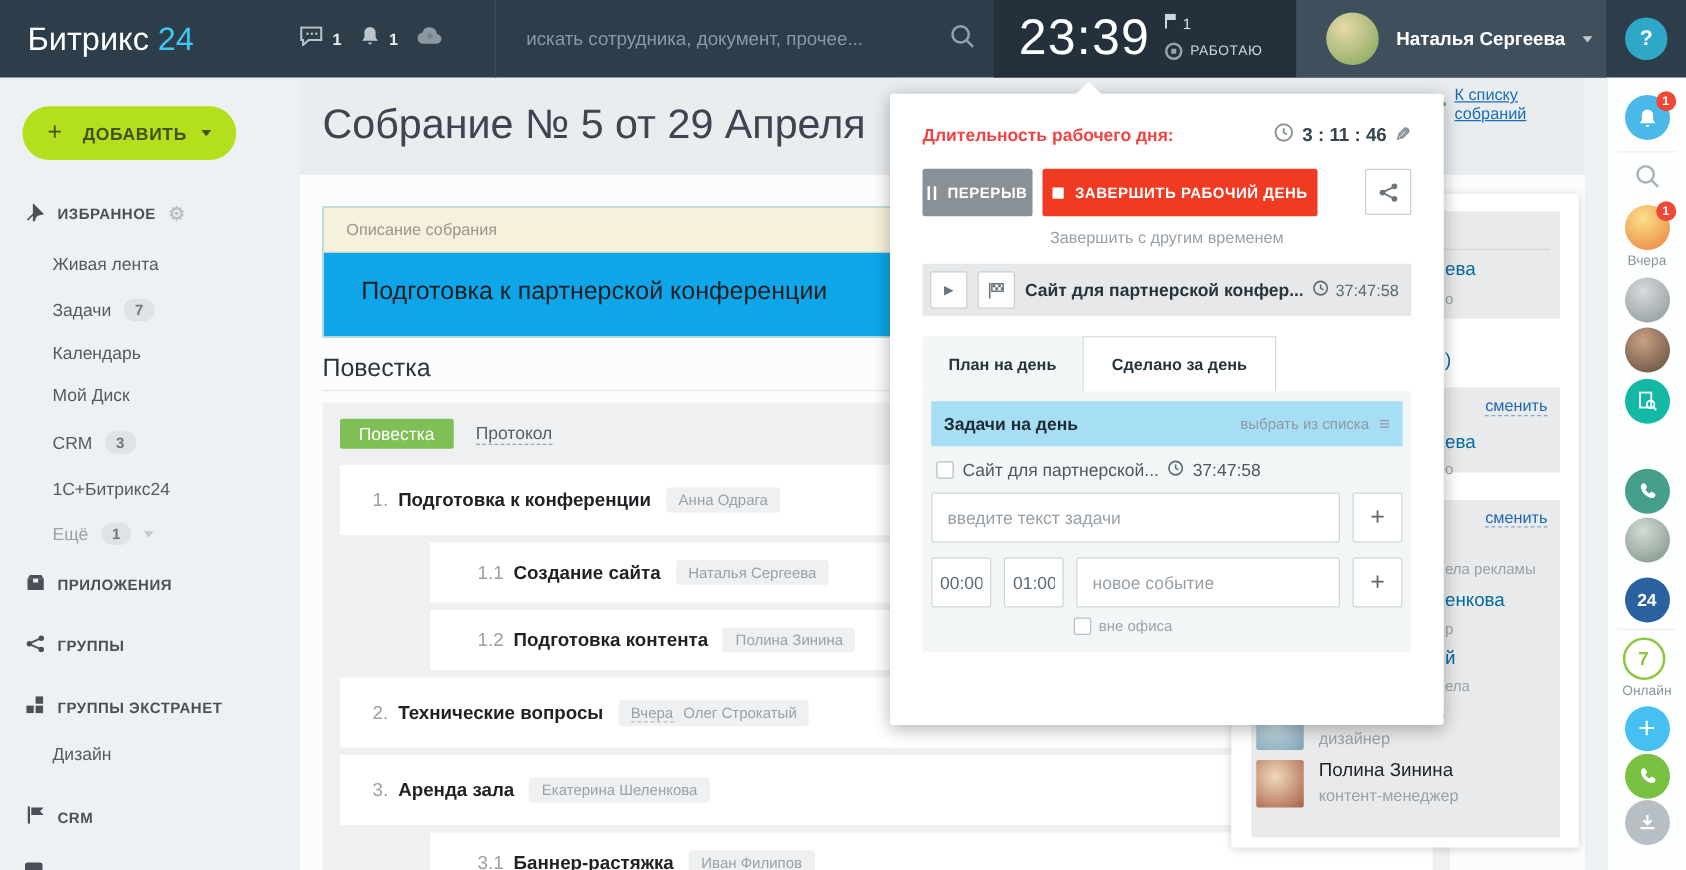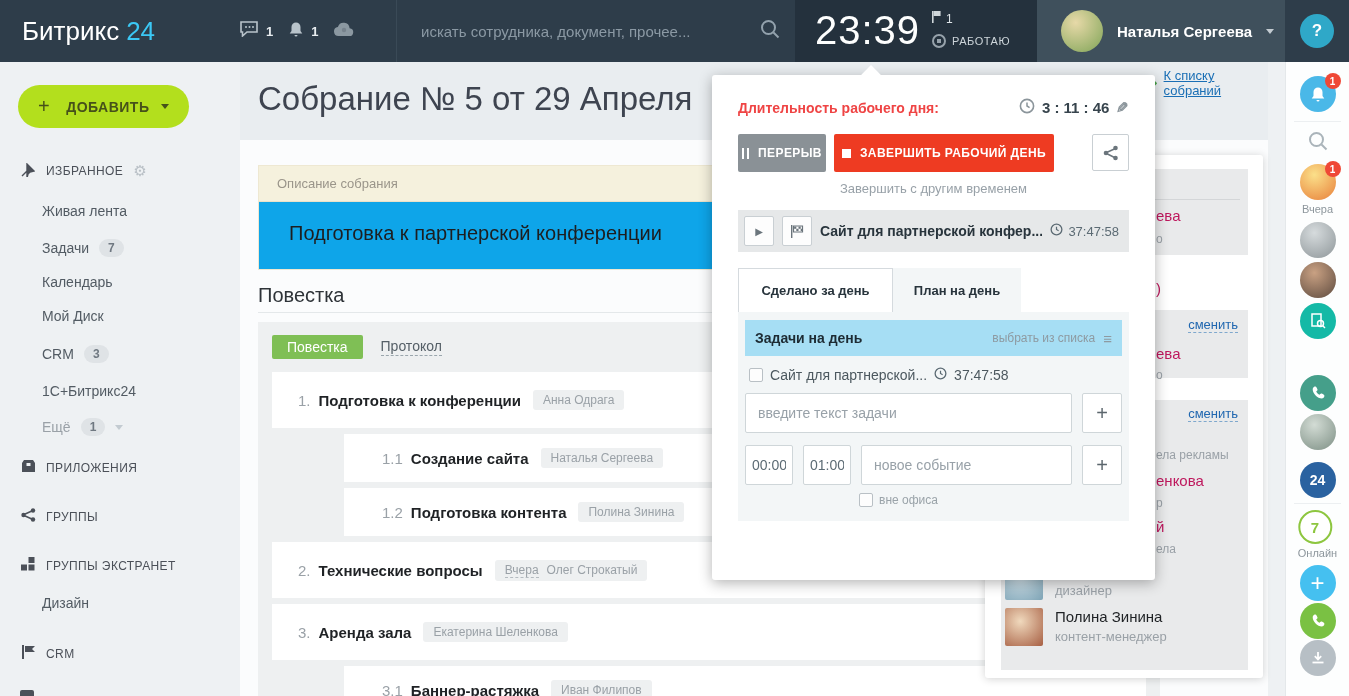--- a/index.html
+++ b/index.html
@@ -28,21 +28,21 @@
   .caret { width:0; height:0; border-left:4px solid transparent; border-right:4px solid transparent; border-top:5px solid #c3cbd1; display:inline-block; }
   .tb-help { flex:1; display:flex; align-items:center; justify-content:center; }
   .help-btn { width:34px; height:34px; border-radius:50%; background:#2fa8c8; color:#fff; font-size:17px; font-weight:bold; display:flex; align-items:center; justify-content:center; }
   .avatar { border-radius:50%; background:radial-gradient(circle at 35% 30%, #e7d9a8, #7fa457); }
 
   
   .sidebar { position:absolute; top:62px; left:0; width:240px; height:634px; }
   .add-btn { position:absolute; left:18px; top:23px; width:171px; height:43px; background:#b3df1d; border-radius:22px; display:flex; align-items:center; padding:0 20px; color:#46511a; font-weight:bold; font-size:14px; letter-spacing:.5px; }
   .add-btn .plus { font-size:20px; font-weight:normal; margin-right:16px; }
   .add-btn .caret { border-top-color:#46511a; margin-left:auto; }
-  .sb-sec { position:absolute; left:20px; display:flex; align-items:center; gap:10px; font-size:12px; font-weight:normal; color:#4b5058; letter-spacing:.4px; }
+  .sb-sec { position:absolute; left:20px; display:flex; align-items:center; gap:10px; font-size:12px; font-weight:bold; color:#4b5058; letter-spacing:.4px; }
   .sb-item { position:absolute; left:42px; font-size:14px; color:#525b63; display:flex; align-items:center; gap:10px; }
   .badge { background:#dfe3e6; color:#6f7881; font-size:12px; font-weight:bold; border-radius:9px; padding:2px 9px; }
   .sb-gear { color:#b9c0c6; font-size:15px; }
   .muted { color:#9aa1a7; }
   .sb-ico { width:16px; text-align:center; color:#4b5058; }
 
   
   .main { position:absolute; top:62px; left:240px; width:1028px; height:634px; background:#e9edf0; }
   .sheet { position:absolute; top:78px; left:0; width:1028px; height:556px; background:#fbfcfd; }
   .page-title { position:absolute; left:18px; top:18px; font-size:33px; font-weight:300; color:#3e4450; }
@@ -62,21 +62,21 @@
   .ag-row.lvl0 { height:56px; }
   .ag-row.lvl1 { height:48px; margin-left:72px; padding-left:38px; }
   .ag-num { color:#9aa1a7; font-size:15px; margin-right:8px; }
   .ag-title { color:#1f2225; font-size:15px; font-weight:bold; }
   .pill { background:#eef0f1; color:#9aa1a7; font-size:12px; border-radius:3px; padding:3px 10px; margin-left:12px; display:flex; gap:8px; }
   .pill .dashed { border-bottom:1px dashed #b4bbc0; }
 
   
   .mpanel { position:absolute; left:985px; top:155px; width:278px; height:523px; background:#fff; border-radius:3px; box-shadow:0 1px 8px rgba(0,0,0,.18); z-index:40; }
   .mblock { position:absolute; left:16px; right:15px; background:#e9eaeb; }
-  .frag-d { position:absolute; left:155px; color:#be185d; font-size:15px; }
+  .frag-d { position:absolute; left:155px; color:#0369a1; font-size:15px; }
   .frag-g { position:absolute; left:155px; color:#9aa1a7; font-size:12px; }
   .chg { position:absolute; right:10px; color:#2067b0; font-size:13px; border-bottom:1px dashed #7fa8cd; }
   .member { position:absolute; left:4px; display:flex; gap:12px; }
   .member .sq-av { width:38px; height:38px; border-radius:2px; }
   .member .mname { font-size:15px; color:#1f2225; }
   .member .mrole { font-size:13px; color:#9aa1a7; margin-top:4px; }
 
   
   .popup { position:absolute; left:712px; top:75px; width:443px; height:505px; background:#fff; border-radius:3px; box-shadow:0 3px 14px rgba(0,0,0,.3); z-index:50; padding:23px 26px 0; }
   .popup::before { content:""; position:absolute; top:-7px; left:152px; width:14px; height:14px; background:#fff; transform:rotate(45deg); }
@@ -409,22 +409,22 @@
     <span class="wd-task-title">Сайт для партнерской конфер...</span>
     <span class="wd-task-time">
       <span><svg width="13" height="13" viewBox="0 0 16 16">
             <circle cx="8" cy="8" r="6.6" fill="none" stroke="#5c6b74" stroke-width="1.6"></circle>
             <path d="M8 4.5V8l2.6 1.6" fill="none" stroke="#5c6b74" stroke-width="1.5"></path>
           </svg></span>
       <span>37:47:58</span>
     </span>
   </div>
   <div class="wd-tabs">
+    <span class="wd-tab active">План на день</span>
     <span class="wd-tab idle">Сделано за день</span>
-    <span class="wd-tab active">План на день</span>
   </div>
   <div class="wd-panel">
     <div class="band band-blue">
       <span>Задачи на день</span>
       <span class="right">
           <span>выбрать из списка</span>
           <span class="burger">≡</span>
         </span>
     </div>
     <div class="chkrow">

